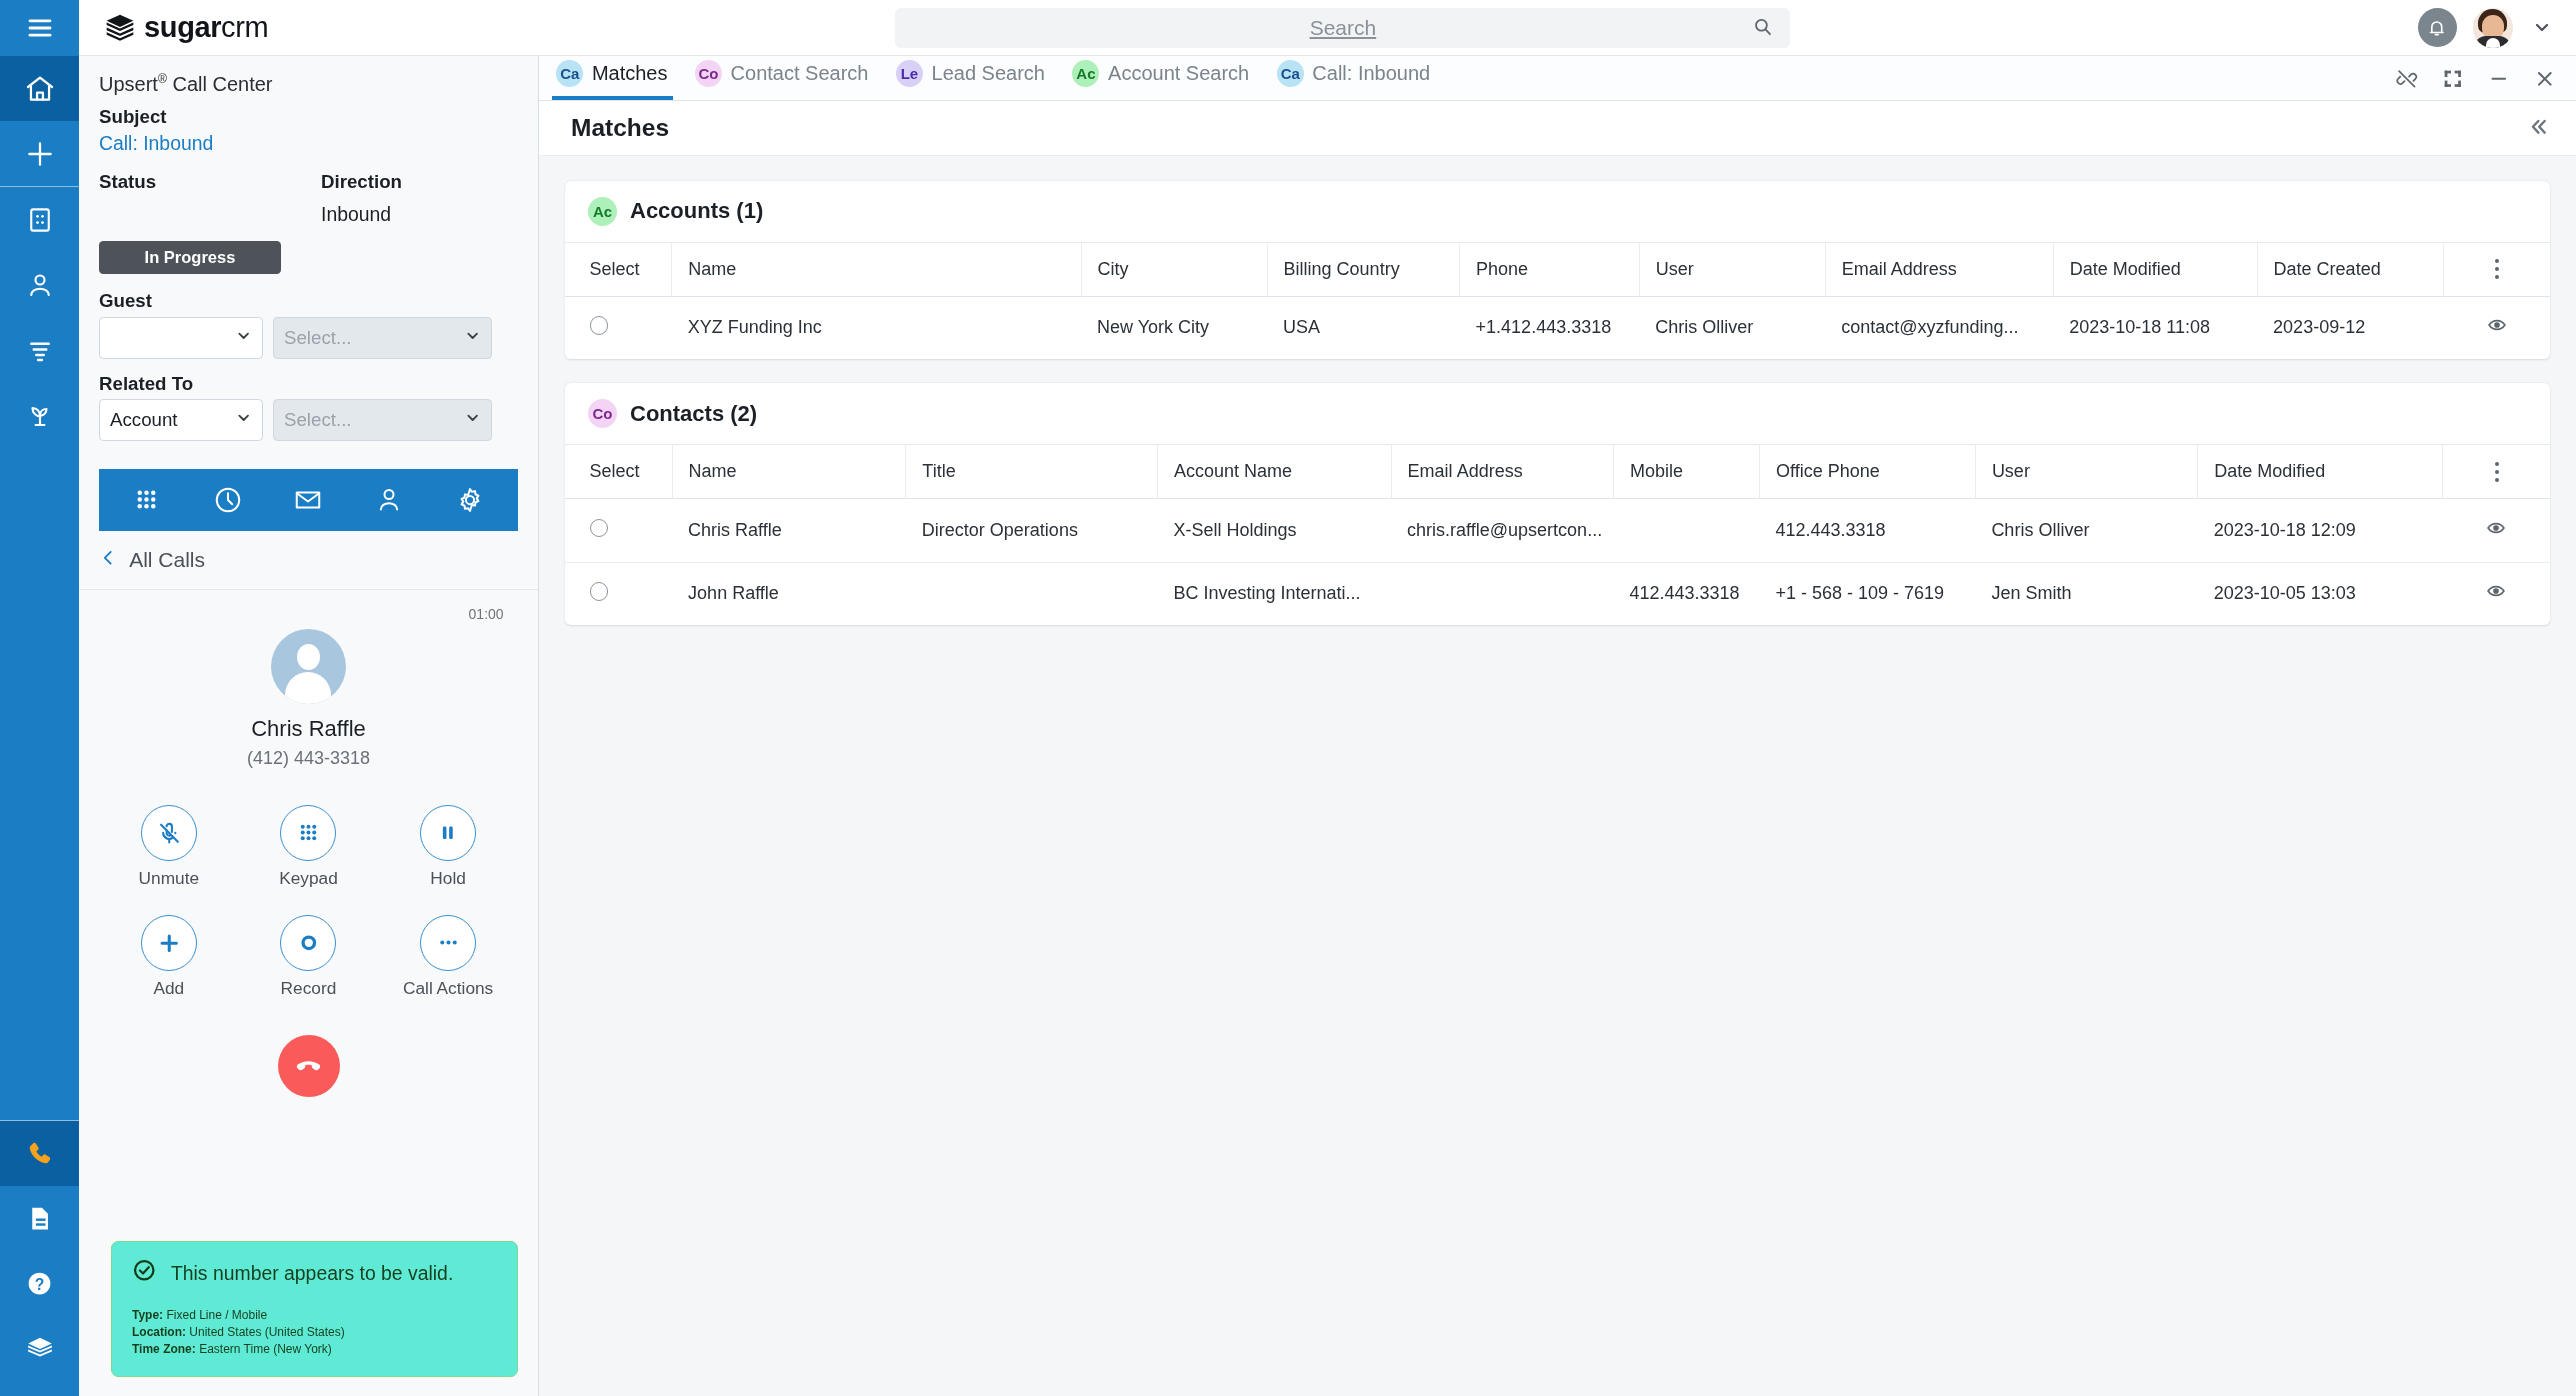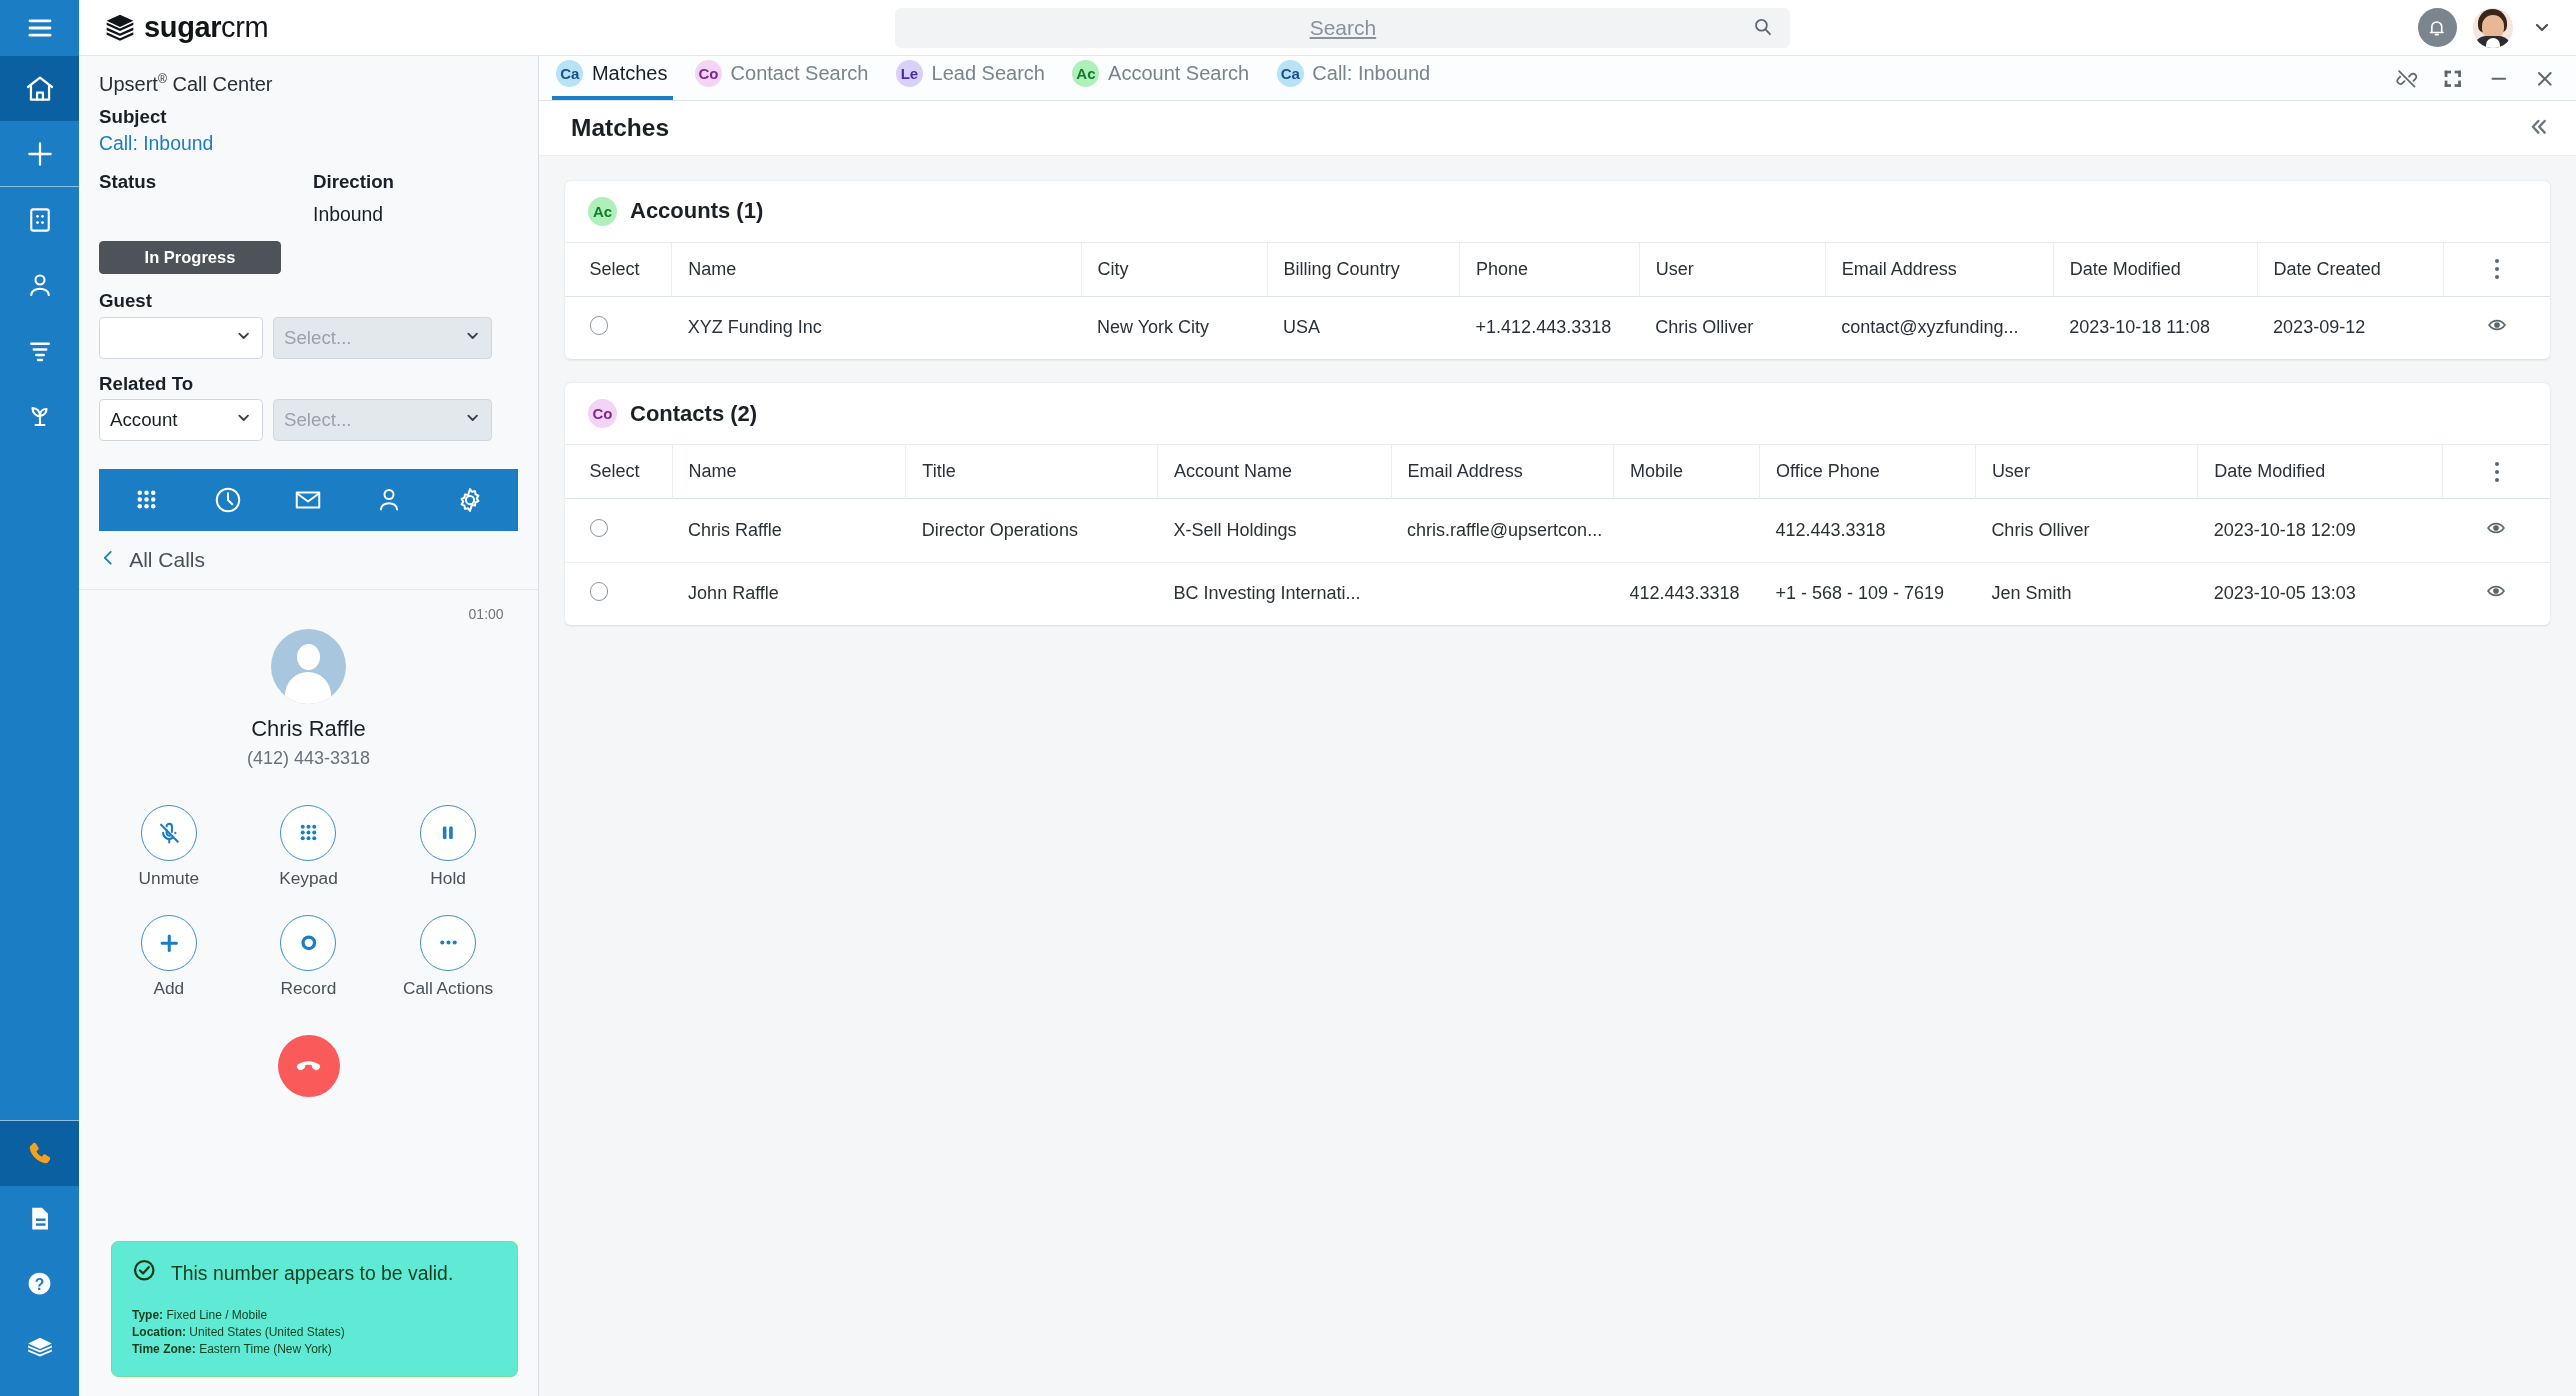--- a/index.html
+++ b/index.html
@@ -75,21 +75,21 @@
     border-right: 0.7px solid #d7dde3; display: flex; flex-direction: column;
     min-height: 0;
   }
   .lp-title {
     padding: 16px 20px 10px 20px; font-size: 20px; color: #2a2f35; background:#f8f9fb;
   }
   .lp-title sup { font-size: 12.2px; vertical-align: super; }
   .lp-form { padding: 0 20px 7.2px 20px; }
   .fl { font-size: 18.7px; font-weight: 700; color: #1b2026; margin-bottom: 4.3px; }
   .link { color: #1b7dc4; font-size: 19.4px; margin-bottom: 16px; display:block; cursor:pointer;}
-  .row2 { display: flex; gap: 32px; margin-bottom: 16px; }
+  .row2 { display: flex; gap: 40px; margin-bottom: 16px; }
   .status-pill {
     background: #4d5359; color: #ffffff; font-size: 16.5px; font-weight: 700;
     border-radius: 4.3px; padding: 7.2px 0; width: 182px; text-align: center; cursor: pointer; margin-top: 48px;
   }
   .dir-val { font-size: 19.4px; color: #1b2026; padding-top: 5.8px; }
   .selrow { display: flex; gap: 10px; margin-bottom: 14.4px; align-items: flex-end; }
   .sel {
     height: 42px; border: 0.7px solid #cfd6dd; border-radius: 4.3px; background: #ffffff;
     display: flex; align-items: center; padding: 0 10px; font-size: 18.7px; color: #1b2026;
     position: relative; cursor: pointer;

